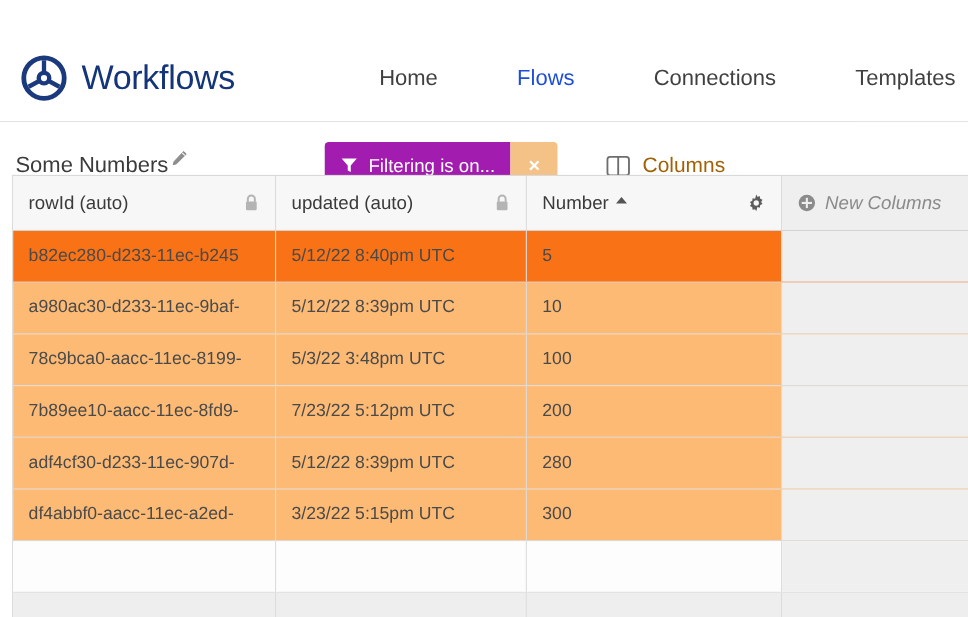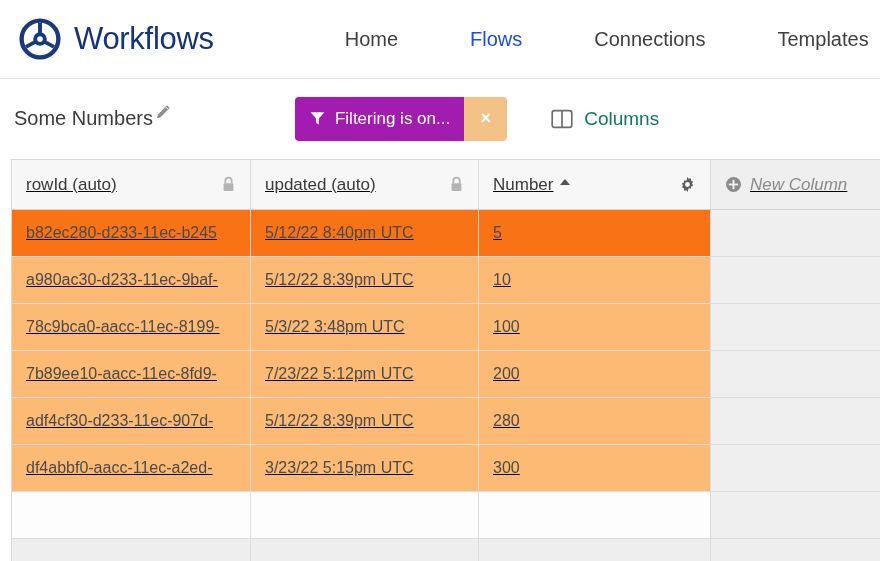--- a/index.html
+++ b/index.html
@@ -15,20 +15,21 @@
   
   .topbar {
     height: 79px;
     width: 880px;
     background: #ffffff;
     border-bottom: 1px solid #e4e4e4;
     display: flex;
     align-items: center;
     padding: 0 0 0 19px;
     position: relative;
+    margin-top: 32px;
   }
   .brand {
     display: flex;
     align-items: center;
     gap: 13px;
   }
   .brand-logo { width: 42px; height: 42px; display: block; flex: none; }
   .brand-title {
     font-size: 31px;
     color: #15357a;
@@ -98,39 +99,38 @@
     color: #ffffff;
     font-size: 18px;
     font-weight: bold;
   }
   .columns-btn {
     display: flex;
     align-items: center;
     gap: 11px;
     margin-left: 44px;
     font-size: 19px;
-    color: #0f766e;
+    color: #a16207;
     cursor: pointer;
     white-space: nowrap;
   }
 
   
   .grid {
     position: absolute;
     left: 11px;
     top: 159px;
     width: 869px;
     border-top: 1px solid #d9d9d9;
     border-left: 1px solid #d9d9d9;
   }
   .grid-row {
     display: flex;
     width: 869px;
     border-bottom: 1px solid #dcdcdc;
-    text-decoration: underline;
   }
   .grid-row.header {
     background: #f7f7f8;
     border-bottom: 1px solid #d3d3d3;
     height: 50px;
   }
   .grid-row.data { height: 47px; background: #fdba74; }
   .grid-row.data.highlight { background: #f97316; }
   .grid-row.blank { height: 47px; background: #fdfdfd; }
   .grid-row.tail { height: 30px; background: #eeeeef; border-bottom: none; }
@@ -263,21 +263,21 @@
         <circle cx="8" cy="8" r="2.3" fill="#f7f7f8"></circle>
       </svg>
     </div>
     <div class="cell c-new">
       <span class="new-col-inner">
         <svg width="17" height="17" viewBox="0 0 16 16">
           <circle cx="8" cy="8" r="7" fill="#8b8b8b"></circle>
           <rect x="7.1" y="3.6" width="1.8" height="8.8" fill="#efeff0"></rect>
           <rect x="3.6" y="7.1" width="8.8" height="1.8" fill="#efeff0"></rect>
         </svg>
-        <span class="new-col-label">New Column</span>
+        <span class="new-col-label">New Columns</span>
       </span>
     </div>
   </div>
 
   <div class="grid-row data highlight">
     <div class="cell c-rowid">
         <span class="cell-text">b82ec280-d233-11ec-b245</span>
       </div>
     <div class="cell c-updated">
         <span class="cell-text">5/12/22 8:40pm UTC</span>

